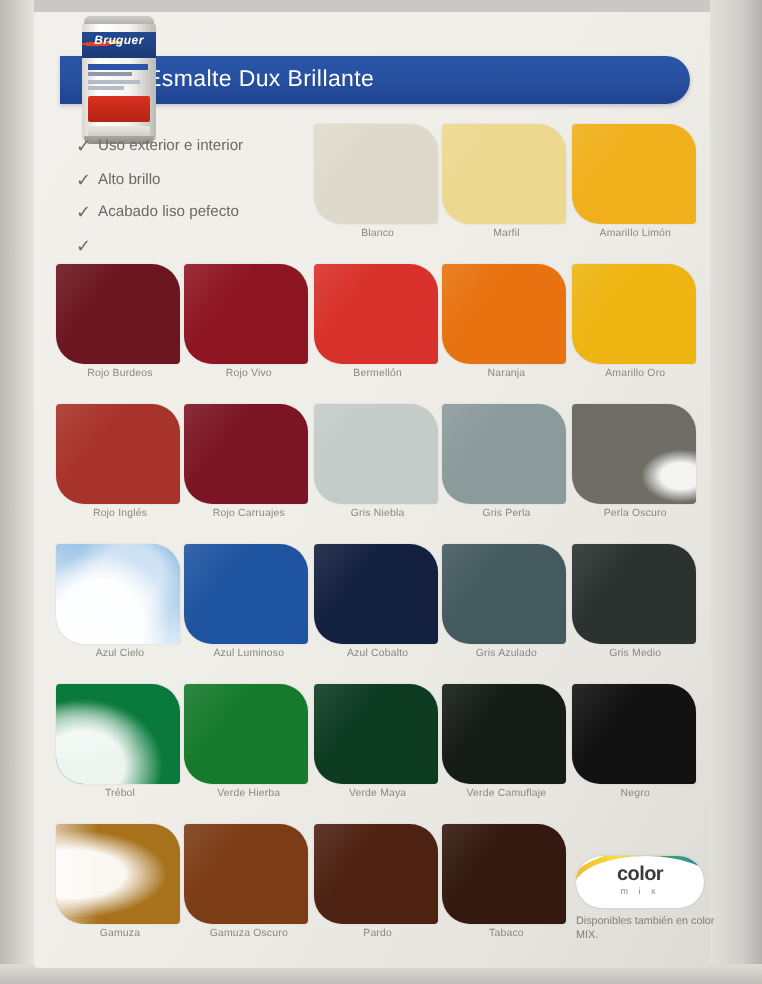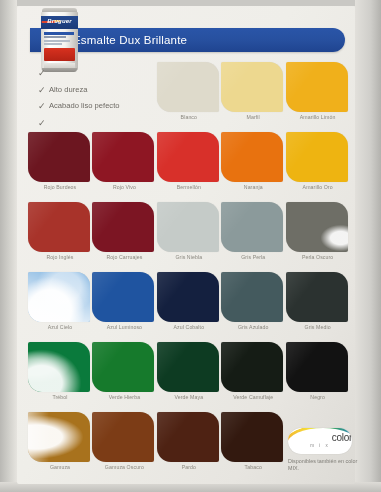--- a/index.html
+++ b/index.html
@@ -105,22 +105,22 @@
   .mix{position:absolute;left:288px;top:428px;width:70px;}
   .mix-badge{position:relative;width:64px;height:26px;
     background:#ffffff;border-radius:13px;overflow:hidden;
     box-shadow:0 0 1px rgba(0,0,0,.2);}
   .mix-arc{position:absolute;left:-4px;top:-3px;width:72px;height:32px;
     border:3px solid transparent;border-radius:50%;
     background:conic-gradient(from 200deg,#e8322a,#f2a32c,#f5e23a,#3fae49,#2a7fc1,#7b4fa0,#e8322a) border-box;
     -webkit-mask:linear-gradient(#000 0 0) content-box,linear-gradient(#000 0 0);
     -webkit-mask-composite:xor;mask-composite:exclude;}
   .mix-inner{position:absolute;left:5px;top:4px;width:54px;height:18px;background:#fff;border-radius:9px;}
-  .mix-word{position:absolute;left:0;top:4px;width:64px;text-align:right;
-    font-size:10px;font-weight:normal;color:#3b3b3b;letter-spacing:-.3px;}
+  .mix-word{position:absolute;left:0;top:4px;width:64px;text-align:center;
+    font-size:10px;font-weight:bold;color:#3b3b3b;letter-spacing:-.3px;}
   .mix-sub{position:absolute;left:0;top:15px;width:64px;text-align:center;
     font-size:4.5px;color:#8a8a8a;letter-spacing:2px;}
   .mix-caption{margin-top:4px;font-size:5.4px;color:#7f7d77;line-height:7px;}
 </style>
 </head>
 <body>
 
 <div id="card">
   <div class="edge-top"></div>
   <div class="edge-left"></div>
@@ -142,24 +142,25 @@
       <div class="can-l4"></div>
       <div class="can-red"></div>
       <div class="can-bot"></div>
     </div>
     <div class="can-base"></div>
   </div>
 
   <div class="features">
       <div class="feat">
         <span class="tick">✓</span>
+        <span class="feat-txt">Uso exterior e interior</span>
       </div>
       <div class="feat">
         <span class="tick">✓</span>
-        <span class="feat-txt">Alto dureza</span>
+        <span class="feat-txt">Alto brillo</span>
       </div>
       <div class="feat">
         <span class="tick">✓</span>
         <span class="feat-txt">Acabado liso pefecto</span>
       </div>
       <div class="feat">
         <span class="tick">✓</span>
       </div>
     </div>
 

